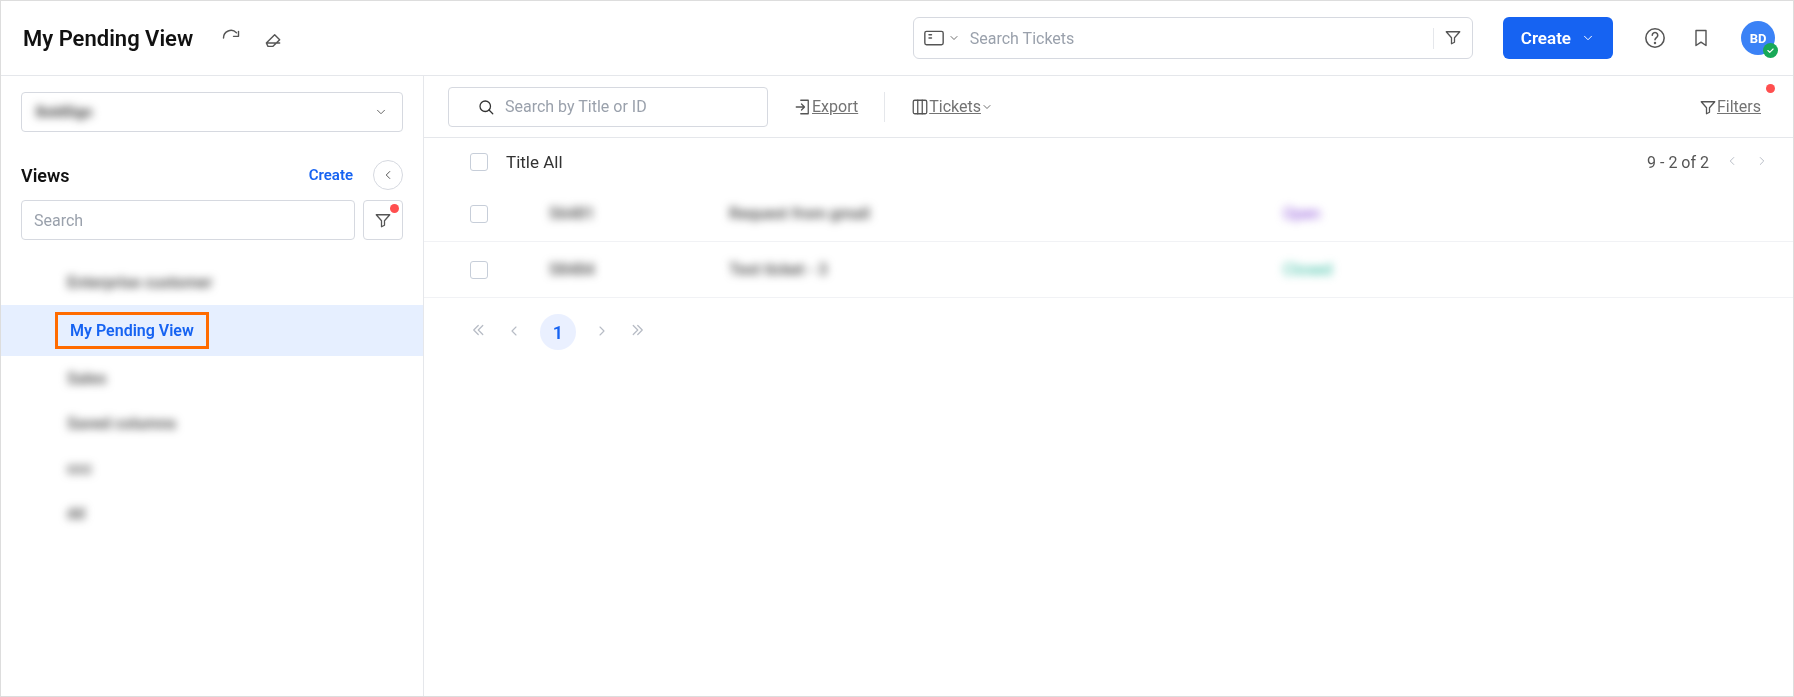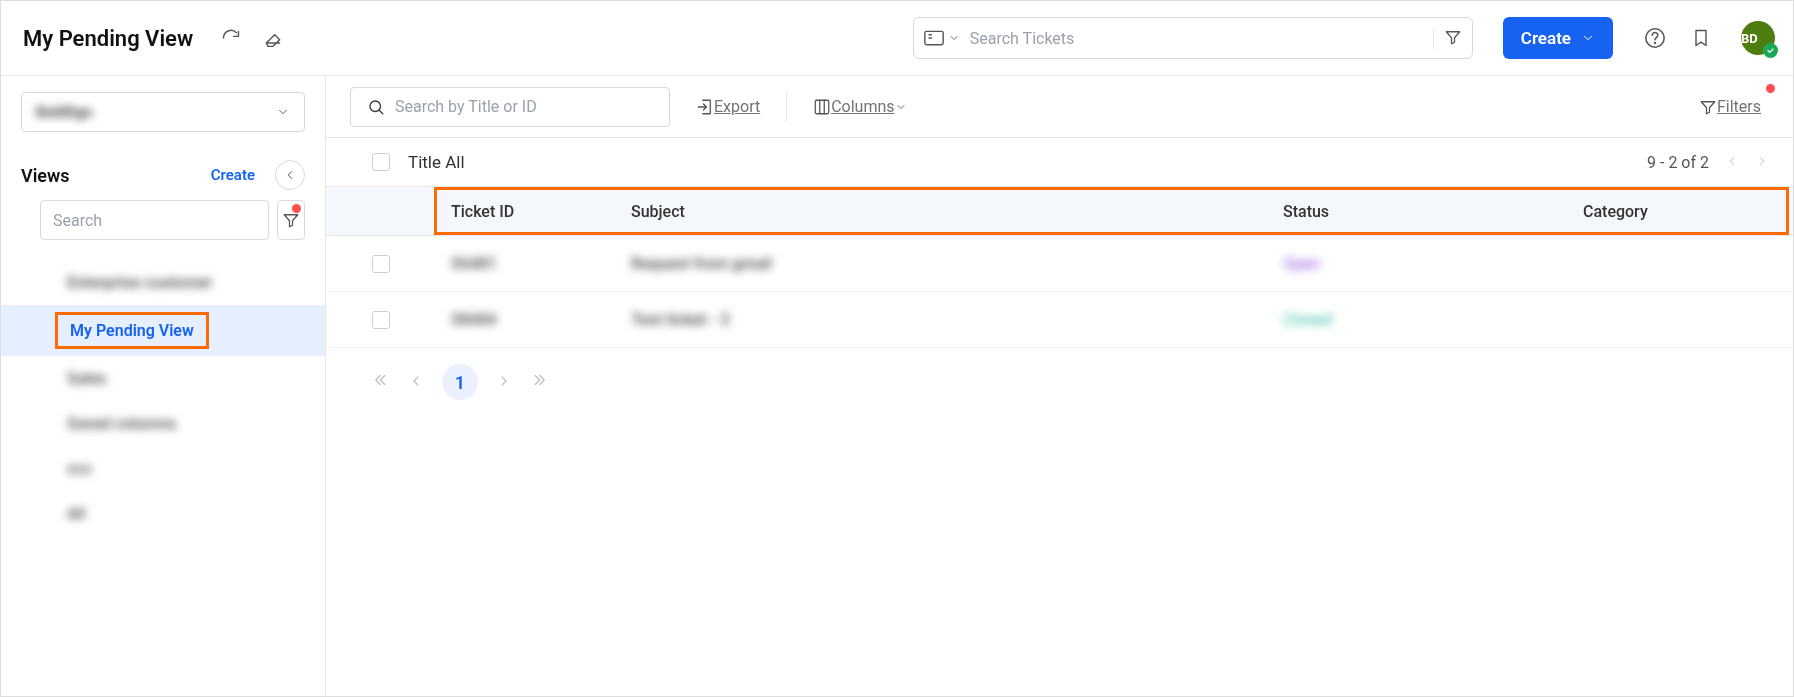--- a/index.html
+++ b/index.html
@@ -8,54 +8,54 @@
   
   .top-header { height: 75px; display: flex; align-items: center; padding: 0 18px 0 22px; border-bottom: 1px solid #e5e7eb; gap: 14px; }
   .page-title { font-size: 22px; font-weight: 600; color: #111; margin-right: 10px; }
   .icon-btn { width: 28px; height: 28px; display: inline-flex; align-items: center; justify-content: center; color: #555; cursor: pointer; }
   .top-header .spacer { flex: 1 1 auto; }
   .search-tickets { max-width: 560px; flex: 1 1 560px; height: 42px; border: 1px solid #d6d9e0; border-radius: 6px; display: flex; align-items: center; padding: 16px 10px; color: #888; gap: 10px; }
   .search-tickets input { border: none; outline: none; flex: 1 1 auto; font-size: 16px; color: #333; background: transparent; }
   .search-tickets input::placeholder { color: #9aa1ac; }
   .search-tickets .filter-toggle { border-left: 1px solid #e5e7eb; padding-left: 10px; color: #555; }
   .create-btn { background: #1663f2; color: #fff; height: 42px; border-radius: 6px; padding: 0 18px; display: inline-flex; align-items: center; gap: 10px; font-size: 17px; font-weight: 600; margin-left: 16px; cursor: pointer; }
-  .avatar { width: 34px; height: 34px; border-radius: 50%; background: #4d7c0f; color: #fff; font-weight: 700; font-size: 13px; display: inline-flex; align-items: center; justify-content: flex-start; position: relative; margin-left: 8px; }
+  .avatar { width: 34px; height: 34px; border-radius: 50%; background: #3b82f6; color: #fff; font-weight: 700; font-size: 13px; display: inline-flex; align-items: center; justify-content: center; position: relative; margin-left: 8px; }
   .avatar .check { position: absolute; bottom: -3px; right: -3px; width: 15px; height: 15px; border-radius: 50%; background: #18a957; display:flex; align-items:center; justify-content:center; }
   .top-right-icons { display:flex; align-items:center; gap:18px; margin-left:14px; }
 
   
   .body-row { display: flex; height: calc(100% - 75px); }
 
   
-  .sidebar { width: 325px; border-right: 1px solid #e5e7eb; display: flex; flex-direction: column; }
+  .sidebar { width: 423px; border-right: 1px solid #e5e7eb; display: flex; flex-direction: column; }
   .sidebar-top { padding: 16px 20px; }
   .sel-dd { border: 1px solid #d6d9e0; border-radius: 4px; height: 40px; display: flex; align-items: center; justify-content: space-between; padding: 0 14px; color: #666; cursor: pointer; }
   .sel-dd .blurred { filter: blur(4px); color:#333; font-weight:600; }
 
   .views-header { display: flex; align-items: center; padding: 12px 20px 10px 20px; gap: 12px; }
   .views-header .title { font-size: 18px; font-weight: 600; color: #111; flex: 1; }
   .views-header .create-link { color: #1663f2; font-weight: 600; font-size: 15px; cursor: pointer; }
   .collapse-circle { width: 30px; height: 30px; border: 1px solid #d6d9e0; border-radius: 50%; display:inline-flex; align-items:center; justify-content:center; color:#555; cursor:pointer; margin-left:8px; }
 
   .views-search-row { padding: 0 20px 12px 20px; display:flex; gap:8px; }
-  .views-search { flex:1; height: 40px; border:1px solid #d6d9e0; border-radius:4px; padding:0 12px; font-size:16px; outline:none; color:#333;margin-left:19px; }
+  .views-search { flex:1; height: 40px; border:1px solid #d6d9e0; border-radius:4px; padding:0 12px; font-size:16px; outline:none; color:#333; }
   .views-search::placeholder { color:#9aa1ac; }
   .views-filter-btn { width:40px; height:40px; border:1px solid #d6d9e0; border-radius:4px; display:inline-flex; align-items:center; justify-content:center; color:#555; cursor:pointer; position:relative; }
   .views-filter-btn .dot, .dot-indicator { position:absolute; top:3px; right:3px; width:9px; height:9px; background:#ff4f4f; border-radius:50%; }
 
   .view-list { list-style:none; padding: 8px 0; }
   .view-item { padding: 13px 20px 13px 66px; font-size:16px; color:#333; cursor:pointer; display:flex; align-items:center; }
   .view-item.blurred span { filter: blur(4px); color:#555; font-weight:600; }
   .view-item.active { background:#e6efff; color:#1663f2; font-weight:600; }
   .view-item.active .hl-box { border:3px solid #ff6b00; padding:6px 12px; margin:-6px -12px; }
 
   
   .content { flex:1; display:flex; flex-direction:column; }
   .toolbar { height: 62px; display:flex; align-items:center; gap: 18px; padding: 0 24px; border-bottom:1px solid #e5e7eb; }
-  .search-title { width: 320px; height:40px; border:1px solid #d6d9e0; border-radius:4px; display:flex; align-items:center; padding:0 16px; gap:10px; }
+  .search-title { width: 320px; height:40px; border:1px solid #d6d9e0; border-radius:4px; display:flex; align-items:center; padding:0 28px; gap:10px; }
   .search-title input { border:none; outline:none; flex:1; font-size:16px; background:transparent; }
   .search-title input::placeholder { color:#9aa1ac; }
   .tool-btn { height: 40px; display:inline-flex; align-items:center; gap:0; color:#737373; font-size:16px; cursor:pointer; padding:0 8px;text-decoration:underline; }
   .tool-btn svg { color:#555; }
   .tool-sep { width:1px; height:30px; background:#e5e7eb; }
   .grid-view-hl { border:3px solid #ff6b00; border-radius:3px; padding: 4px 14px; margin:-4px -6px; height:48px; display:inline-flex; align-items:center; gap:12px; }
   .filters-btn { position:relative; margin-left:auto; }
   .filters-btn .dot-indicator { top:-3px; right:-6px; }
 
   
@@ -238,21 +238,21 @@
       <div class="tool-sep"></div>
 
 
 
       <div class="tool-btn">
         <svg width="18" height="18" viewBox="0 0 24 24">
             <rect x="3" y="3" width="18" height="18" rx="2"></rect>
             <line x1="9" y1="3" x2="9" y2="21"></line>
             <line x1="15" y1="3" x2="15" y2="21"></line>
           </svg>
-        <span>Columns</span>
+        <span>Tickets</span>
         <svg width="12" height="12" viewBox="0 0 24 24">
             <polyline points="6 9 12 15 18 9"></polyline>
           </svg>
       </div>
 
       <div class="tool-btn filters-btn">
         <svg width="18" height="18" viewBox="0 0 24 24">
             <path d="M3 5h18l-7 8v6l-4 2v-8z"></path>
           </svg>
         <span>Filters</span>
@@ -268,27 +268,20 @@
         <span class="nav"><svg width="14" height="14" viewBox="0 0 24 24">
               <polyline points="15 6 9 12 15 18"></polyline>
             </svg></span>
         <span class="nav"><svg width="14" height="14" viewBox="0 0 24 24">
               <polyline points="9 6 15 12 9 18"></polyline>
             </svg></span>
       </span>
     </div>
 
     <div class="content-rel" style="position:relative;">
-      <div class="thead">
-        <div class="th col-id">Ticket ID</div>
-        <div class="th col-subject">Subject</div>
-        <div class="th col-status">Status</div>
-        <div class="th col-category">Category</div>
-        <div class="head-orange" style="left:108px; right:4px;"></div>
-      </div>
 
       <div class="trow">
         <div class="cbwrap">
             <span class="cb"></span>
           </div>
         <div class="td col-id blur">56481</div>
         <div class="td col-subject blur">Request from gmail</div>
         <div class="td col-status"><span class="blur-open">Open</span></div>
         <div class="td col-category"></div>
       </div>

